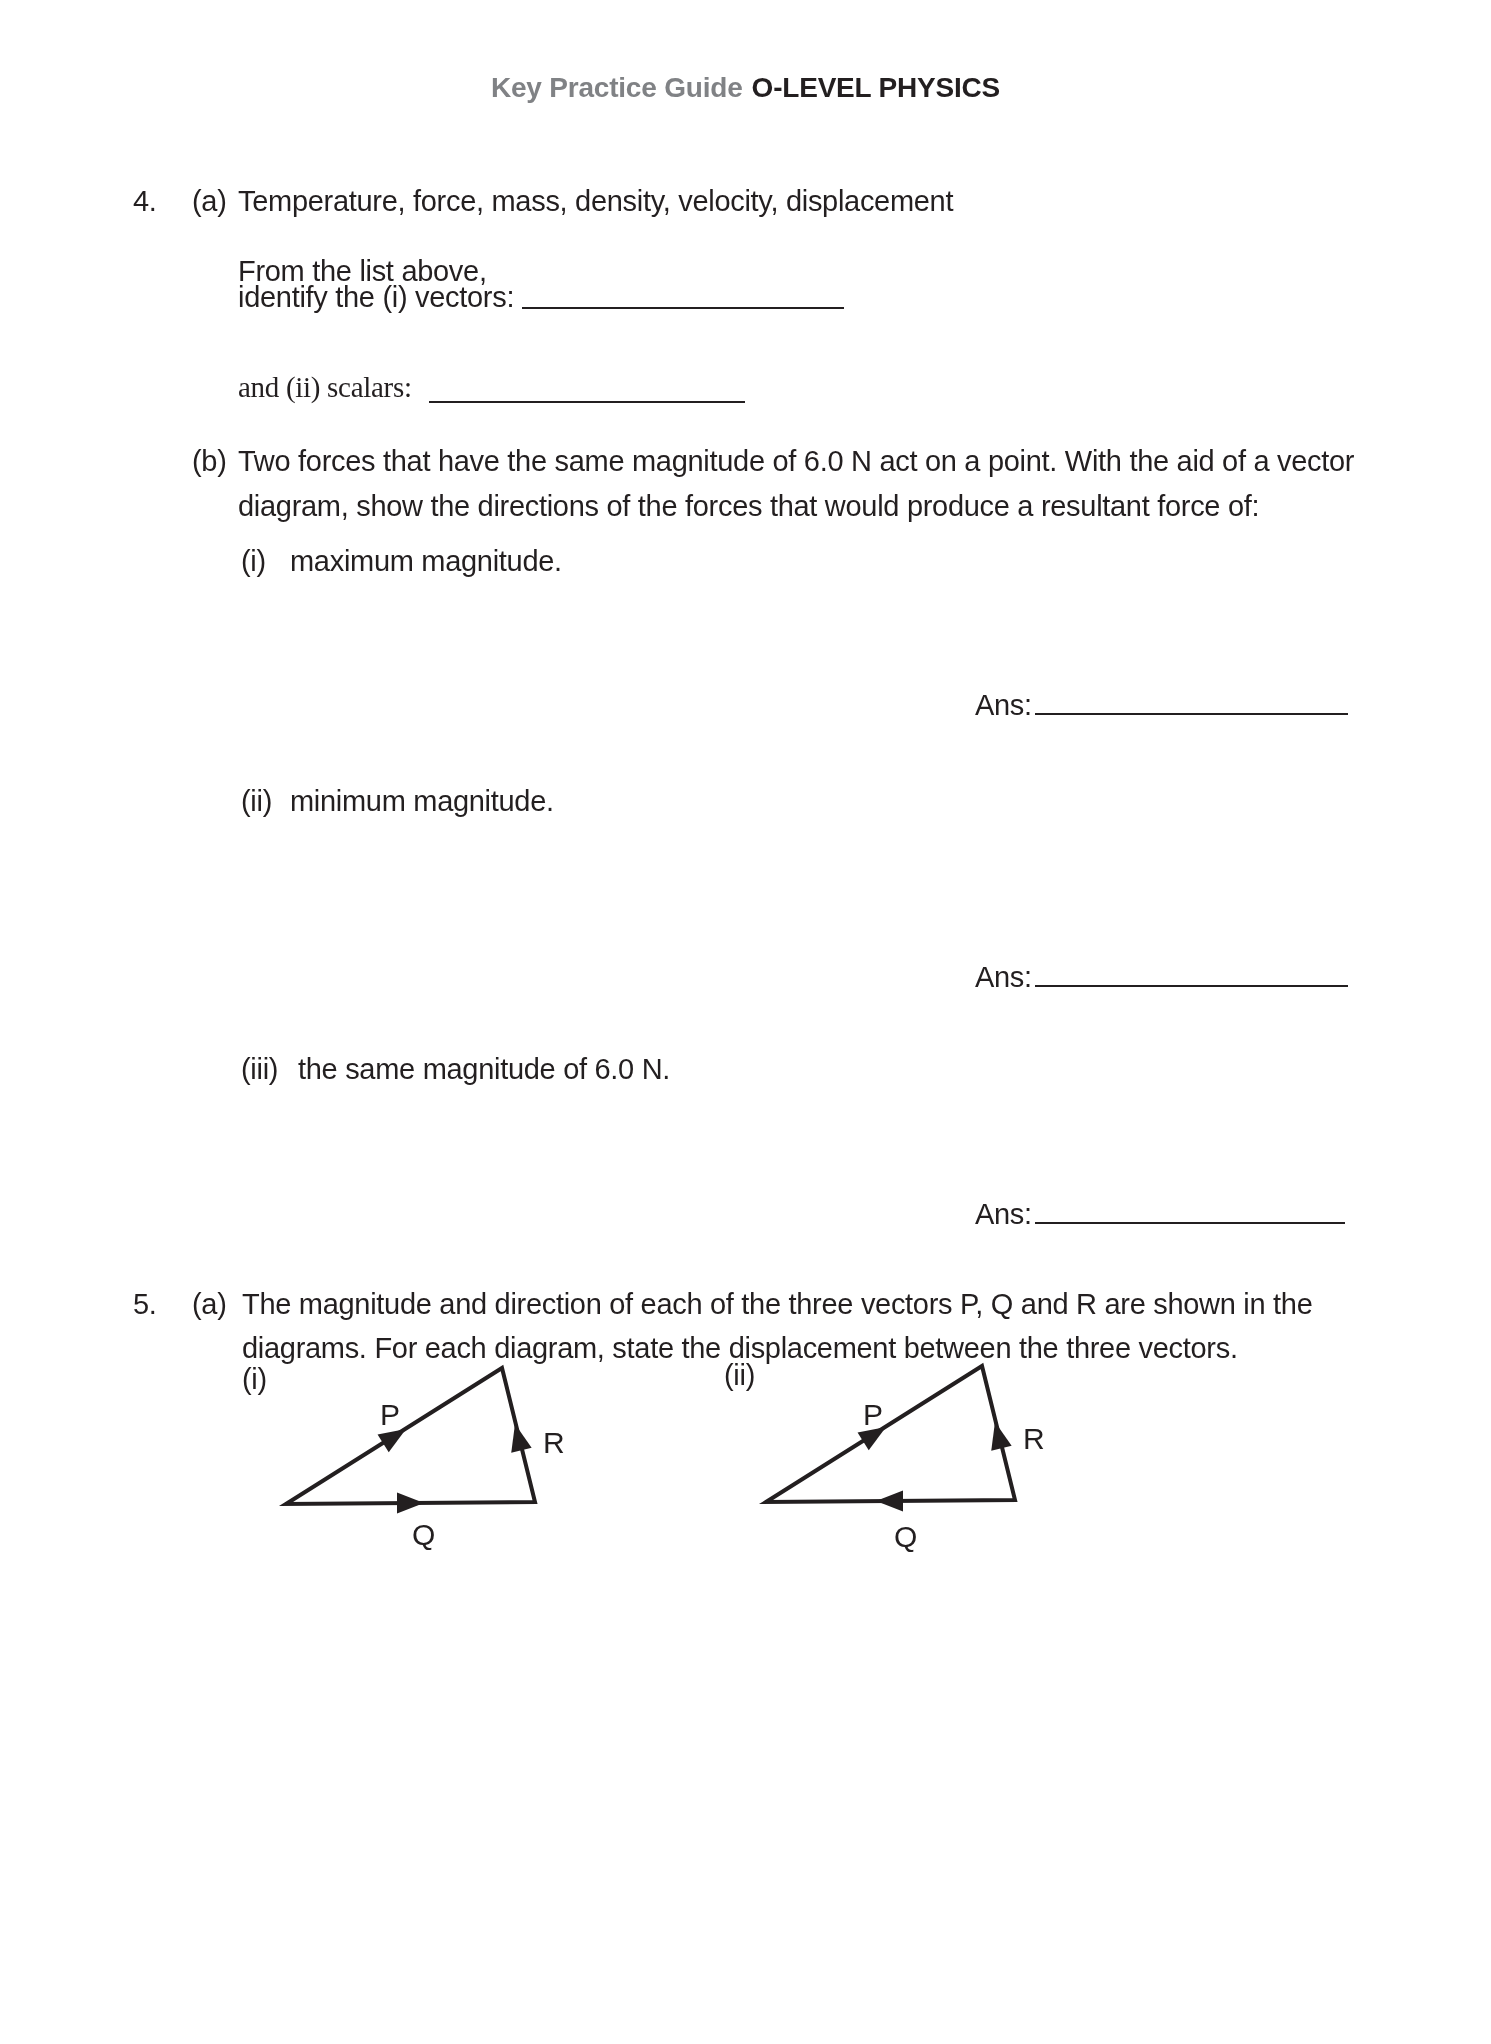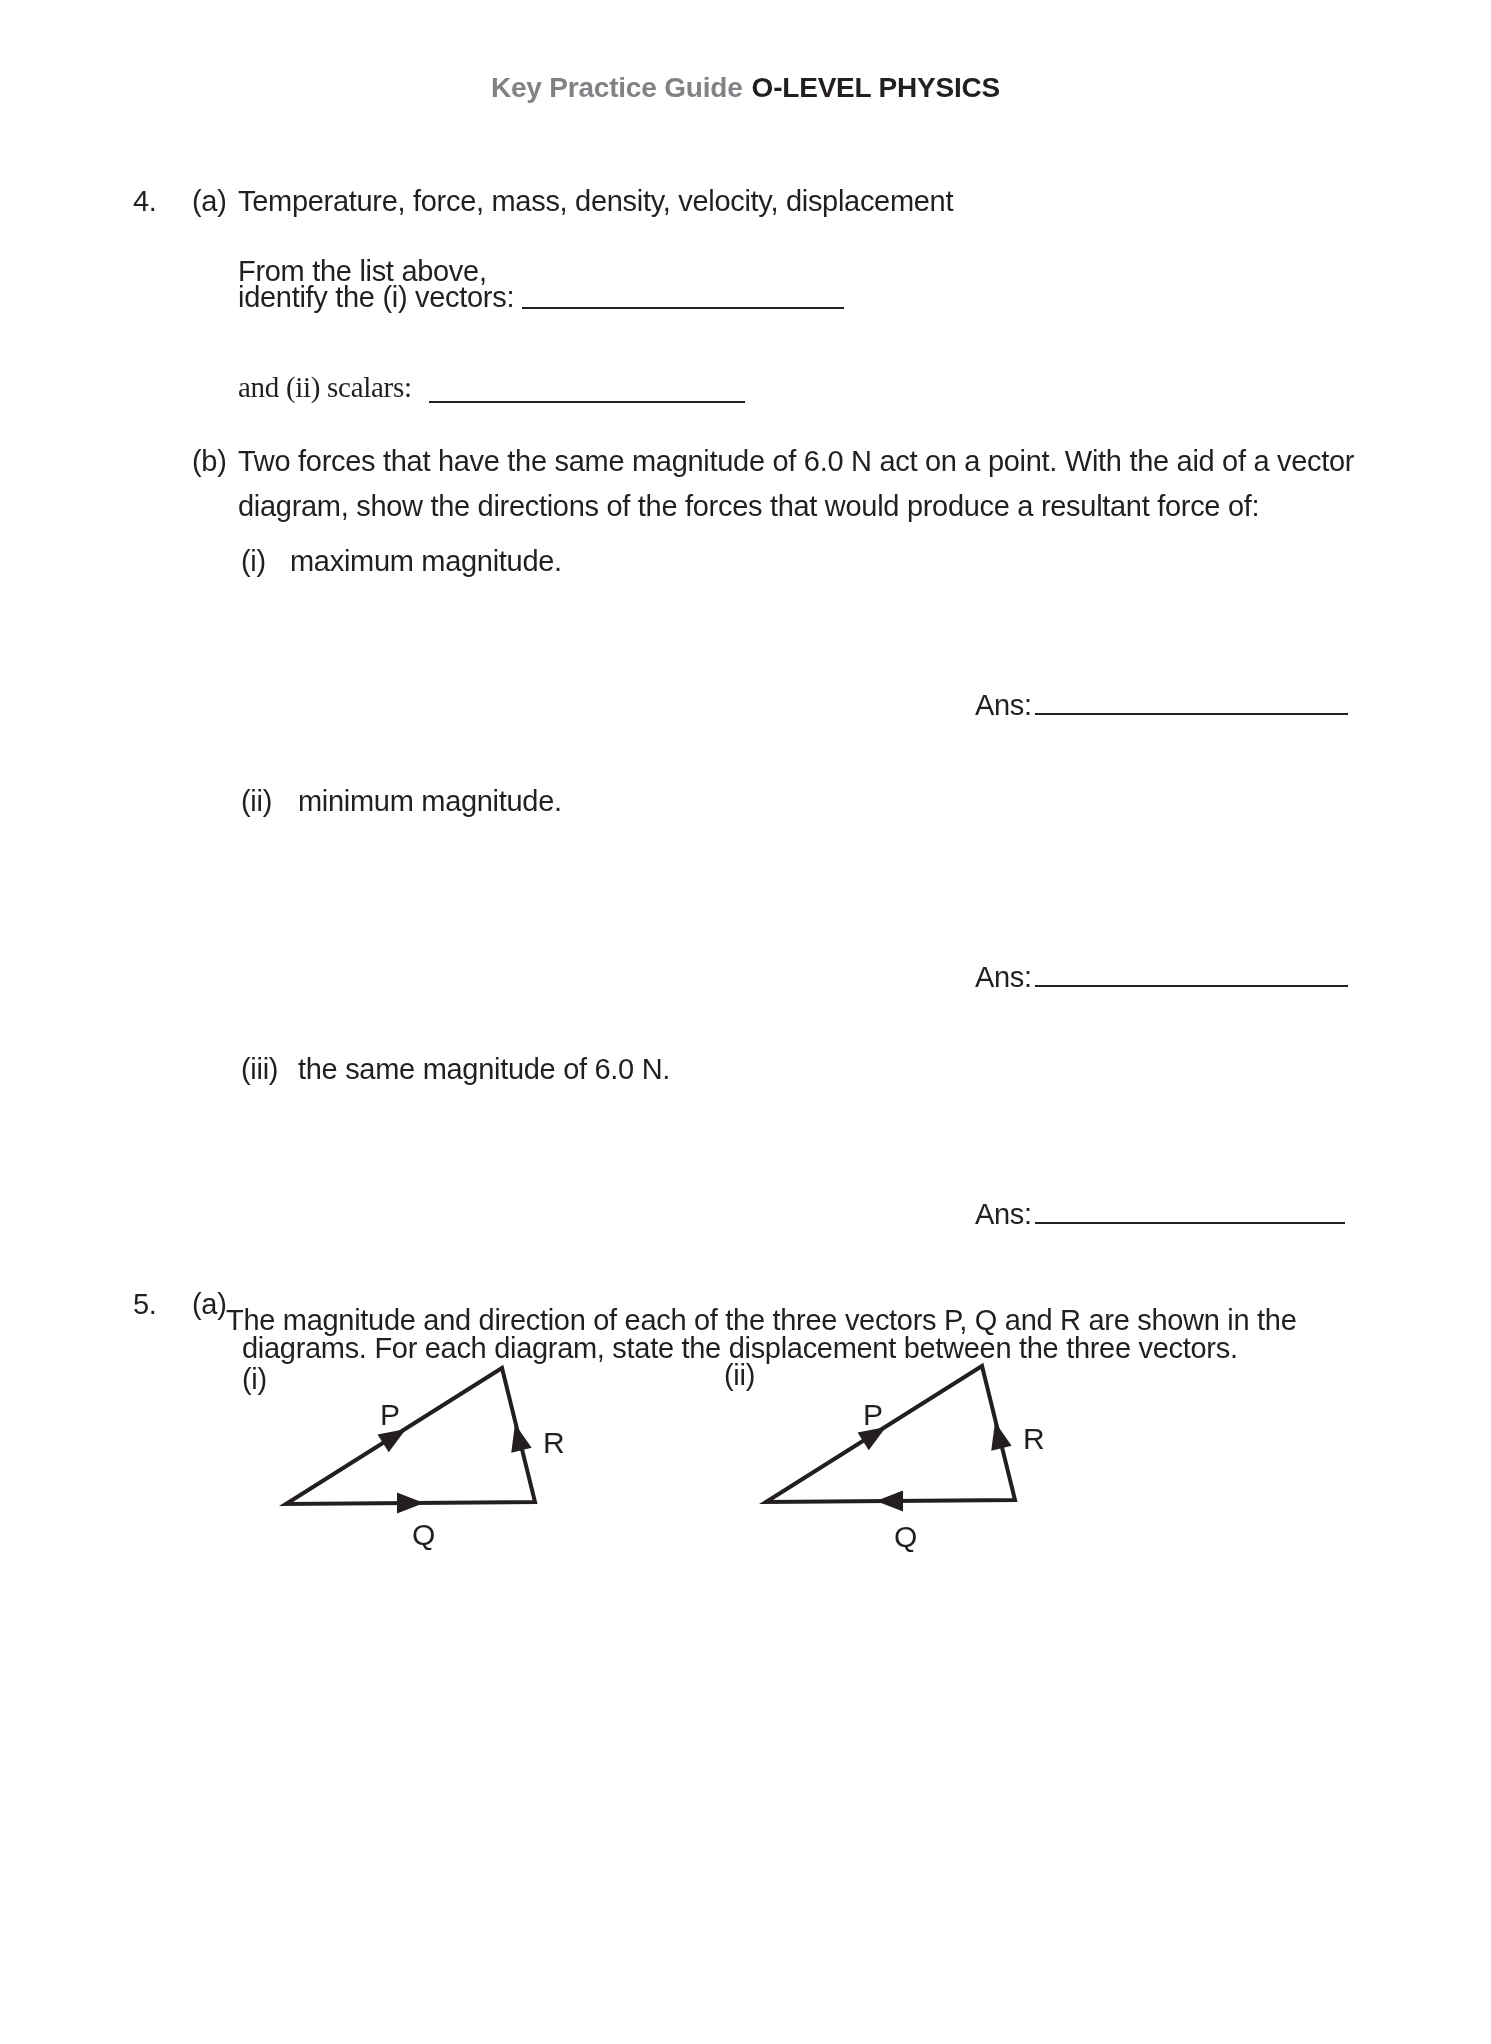--- a/index.html
+++ b/index.html
@@ -39,32 +39,32 @@
   <div class="t" style="left:192px;top:444px;">(b)</div>
   <div class="t" style="left:238px;top:444px;">Two forces that have the same magnitude of 6.0 N act on a point. With the aid of a vector</div>
   <div class="t" style="left:238px;top:489px;">diagram, show the directions of the forces that would produce a resultant force of:</div>
 
   <div class="t" style="left:241px;top:544px;">(i)</div>
   <div class="t" style="left:290px;top:544px;">maximum magnitude.</div>
   <div class="t" style="left:975px;top:688px;">Ans:</div>
   <div class="rule" style="left:1035px;top:713px;width:313px;"></div>
 
   <div class="t" style="left:241px;top:784px;">(ii)</div>
-  <div class="t" style="left:290px;top:784px;margin-left:8px;">minimum magnitude.</div>
+  <div class="t" style="left:290px;top:784px;">minimum magnitude.</div>
   <div class="t" style="left:975px;top:960px;">Ans:</div>
   <div class="rule" style="left:1035px;top:985px;width:313px;"></div>
 
   <div class="t" style="left:241px;top:1052px;">(iii)</div>
   <div class="t" style="left:298px;top:1052px;">the same magnitude of 6.0 N.</div>
   <div class="t" style="left:975px;top:1197px;">Ans:</div>
   <div class="rule" style="left:1035px;top:1222px;width:310px;"></div>
 
   <div class="t" style="left:133px;top:1287px;">5.</div>
   <div class="t" style="left:192px;top:1287px;">(a)</div>
-  <div class="t" style="left:226px;top:1287px;margin-top:16px;">The magnitude and direction of each of the three vectors P, Q and R are shown in the</div>
+  <div class="t" style="left:242px;top:1287px;">The magnitude and direction of each of the three vectors P, Q and R are shown in the</div>
   <div class="t" style="left:242px;top:1331px;">diagrams. For each diagram, state the displacement between the three vectors.</div>
 
   <div class="t" style="left:242px;top:1362px;">(i)</div>
   <div class="diagram" style="left:240px;top:1350px;">
     <svg width="340" height="220" viewBox="0 0 340 220">
       <polygon points="46,154 262,18 295,152" fill="none" stroke="#231f20" stroke-width="4"></polygon>
       <polygon points="0,0 -27,10.5 -27,-10.5" fill="#231f20" transform="translate(166,79) rotate(-32.2)"></polygon>
       <polygon points="0,0 -27,10.5 -27,-10.5" fill="#231f20" transform="translate(184,153) rotate(0)"></polygon>
       <polygon points="0,0 -27,10.5 -27,-10.5" fill="#231f20" transform="translate(275,74) rotate(-103.8)"></polygon>
     </svg>

